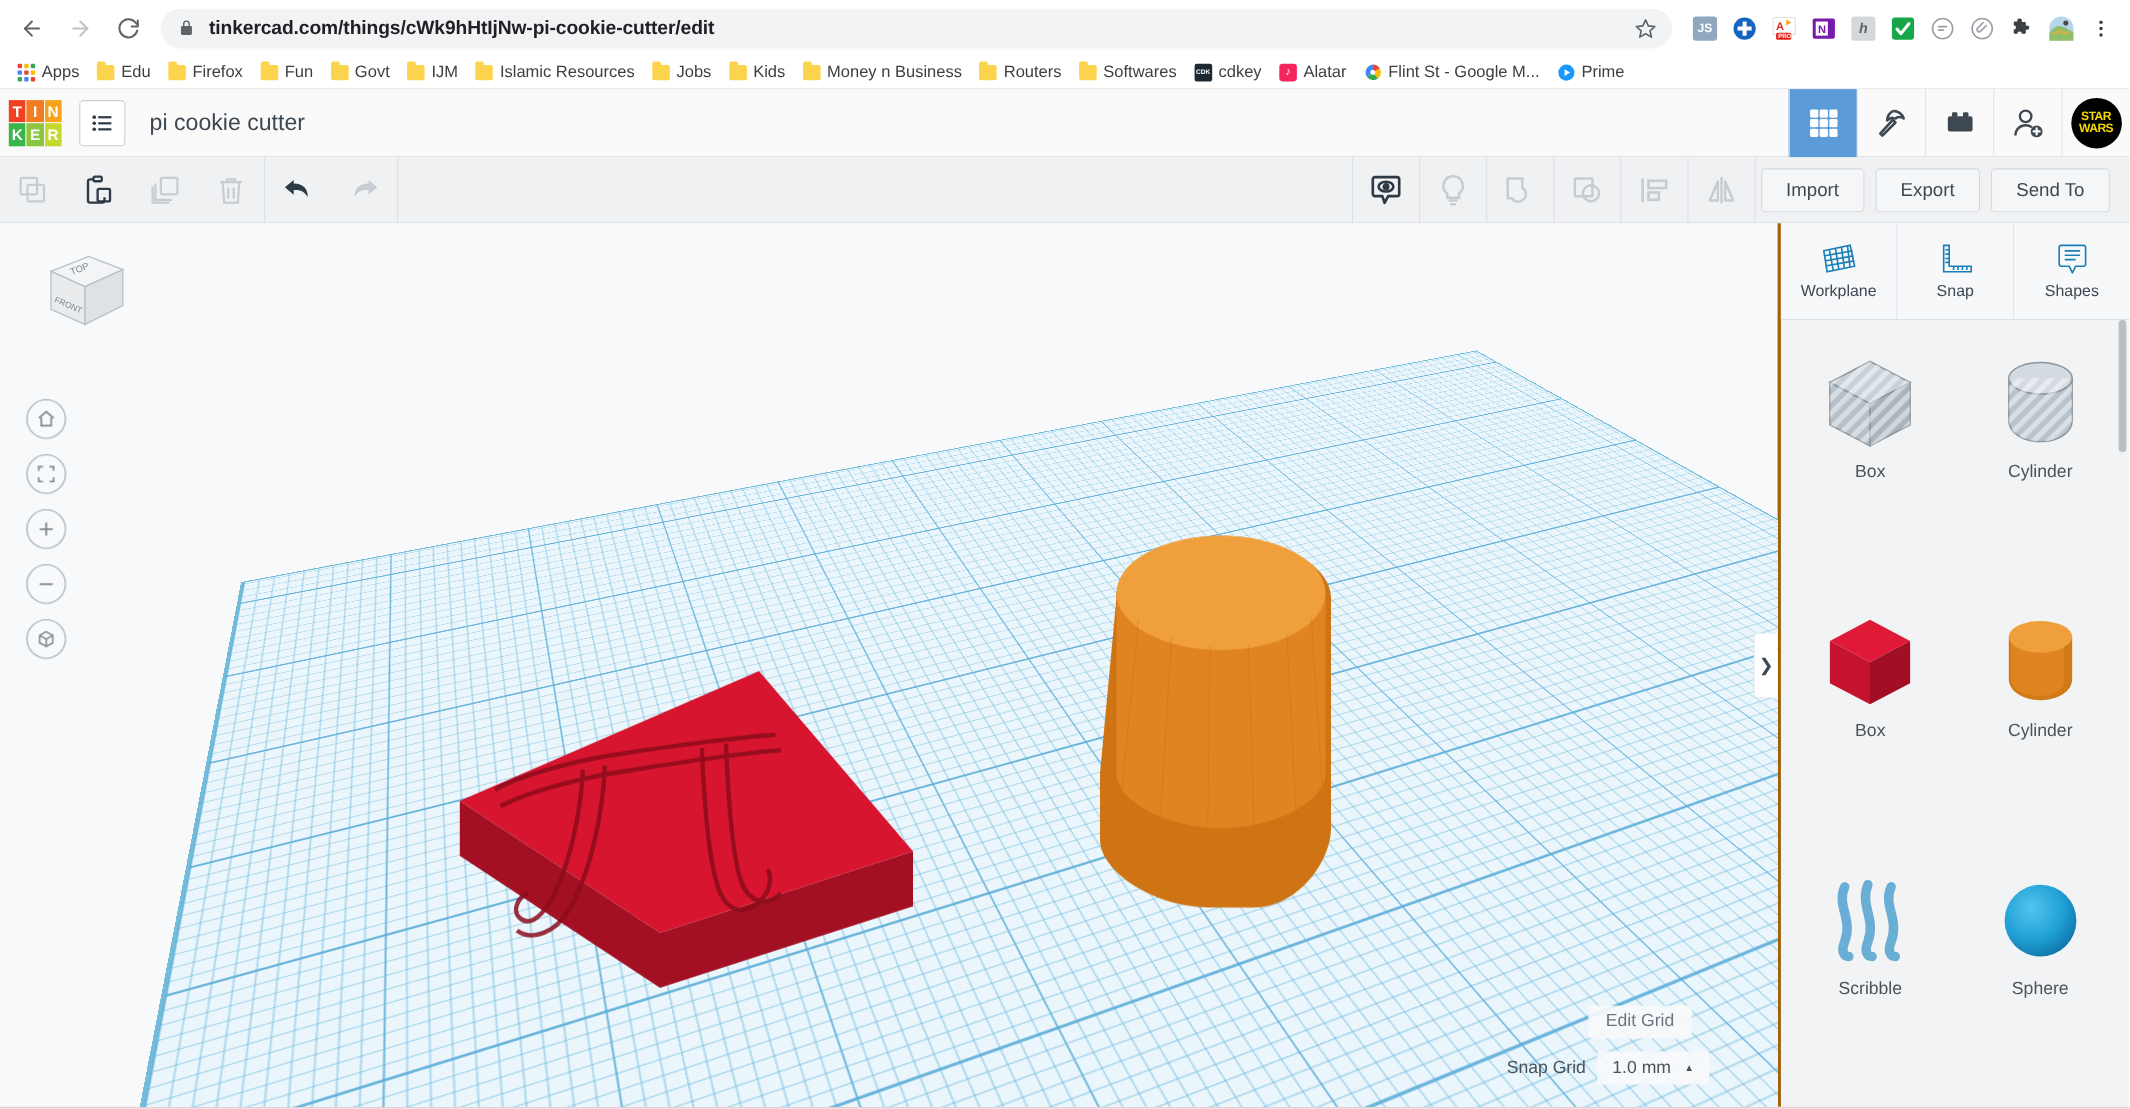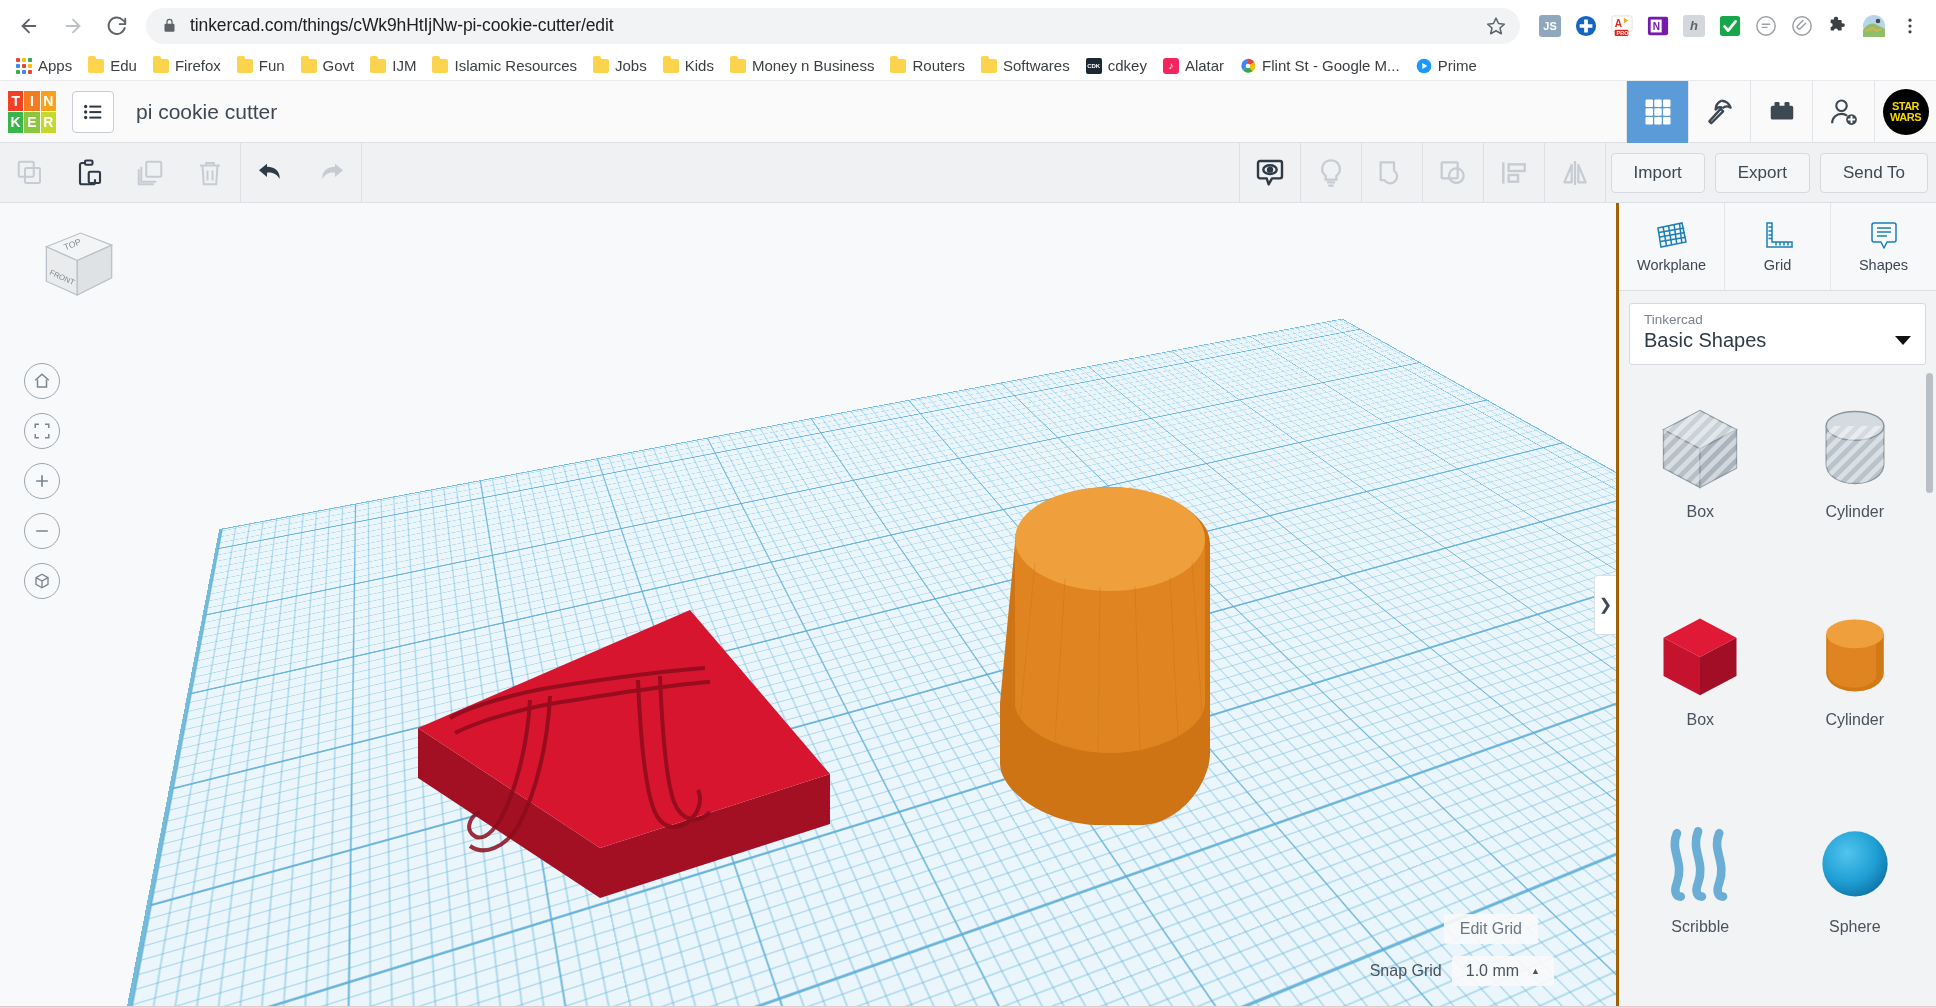--- a/index.html
+++ b/index.html
@@ -32,20 +32,21 @@
   .omnibox {
     flex: 1 1 auto;
     height: 36px;
     background: #f1f3f4;
     border-radius: 18px;
     display: flex;
     align-items: center;
     padding: 0 14px 0 16px;
     margin: 0 8px 0 4px;
     min-width: 0;
+    font-weight: bold;
   }
   .lock-icon { margin-right: 13px; flex: 0 0 auto; display:flex; }
   .url-text {
     flex: 1 1 auto;
     font-size: 17.5px;
     color: #202124;
     white-space: nowrap;
     overflow: hidden;
     letter-spacing: -0.1px;
   }
@@ -695,21 +696,21 @@
     <div class="tb-btn dim">
       <svg width="32" height="32" viewBox="0 0 24 24" fill="none" stroke="currentColor" stroke-width="1.7" stroke-linejoin="round">
           <path d="M12 3v18"></path>
           <path d="M9.5 19L4 19 9.5 6z"></path>
           <path d="M14.5 19L20 19 14.5 6z"></path>
         </svg>
     </div>
     <div class="tb-sep"></div>
     <div class="tb-text-btn">Import</div>
     <div class="tb-text-btn">Export</div>
-    <div class="tb-text-btn" style="margin-right:8px">Send To</div>
+    <div class="tb-text-btn" style="margin-right:18px">Send To</div>
   </div>
 </div>
 
 <div class="main">
 
   <div class="canvas">
 
     <div class="workplane"></div>
 
     <svg style="position:absolute;left:410px;top:385px;" width="460" height="420" viewBox="0 0 460 420">
@@ -801,38 +802,31 @@
           <path d="M3.9 12.5 L29.2 7.9M4.8 17 L30 12.6M5.5 21.6 L30.6 17.2"></path>
         </svg>
         <span>Workplane</span>
       </div>
       <div class="panel-tool">
         <svg width="34" height="32" viewBox="0 0 34 32" fill="none" stroke="#1a7fb5" stroke-width="1.5">
           <path d="M6 3 L11 3 L11 22 L31 22 L31 27 L6 27 Z"></path>
           <path d="M11 7 L7.5 7M11 11 L7.5 11M11 15 L7.5 15M11 18.5 L7.5 18.5"></path>
           <path d="M15 22 L15 25.5M19 22 L19 25.5M23 22 L23 25.5M27 22 L27 25.5"></path>
         </svg>
-        <span>Grid</span>
+        <span>Snap</span>
       </div>
       <div class="panel-tool">
         <svg width="34" height="32" viewBox="0 0 34 32" fill="none" stroke="#1a7fb5" stroke-width="1.5" stroke-linejoin="round">
           <path d="M7 3 H27 A2 2 0 0 1 29 5 V20 A2 2 0 0 1 27 22 H20 L17 28 L14 22 H7 A2 2 0 0 1 5 20 V5 A2 2 0 0 1 7 3 Z"></path>
           <path d="M10 8 H24M10 12 H24M10 16 H20"></path>
         </svg>
         <span>Shapes</span>
       </div>
     </div>
 
-    <div class="dropdown-wrap">
-      <div class="dd-label">Tinkercad</div>
-      <div class="dd-row">
-        <span class="dd-value">Basic Shapes</span>
-        <span class="caret"></span>
-      </div>
-    </div>
 
     <div class="shapes-grid">
       <div class="panel-scrollbar"></div>
 
       <div class="shape-cell">
         <div class="shape-art">
           <svg width="96" height="96" viewBox="0 0 100 100">
             <defs>
                 <pattern id="hstripe" width="10" height="10" patternTransform="rotate(45)" patternUnits="userSpaceOnUse">
                   <rect width="5" height="10" fill="#ffffff" opacity="0.85"></rect>

